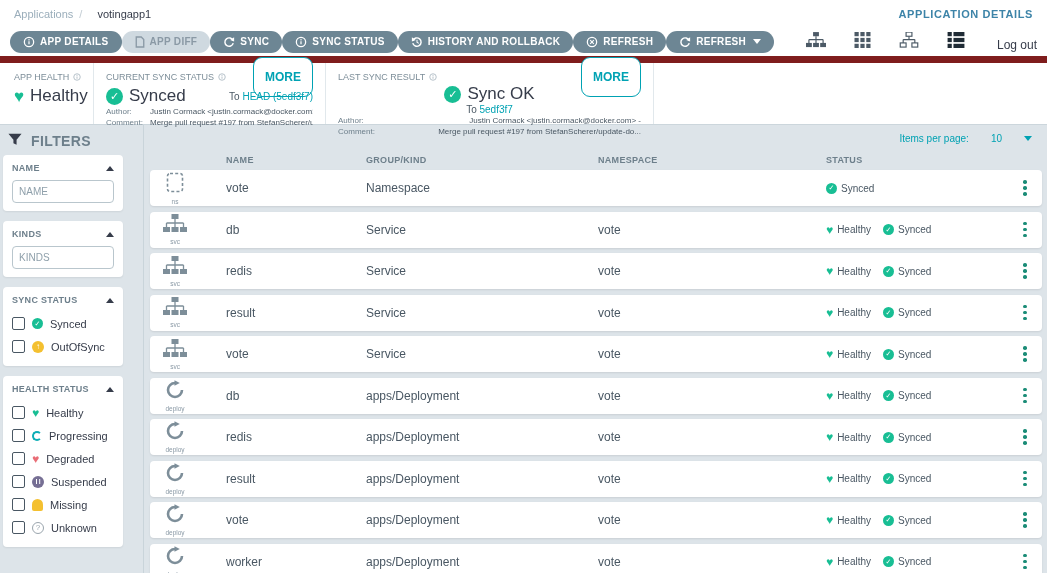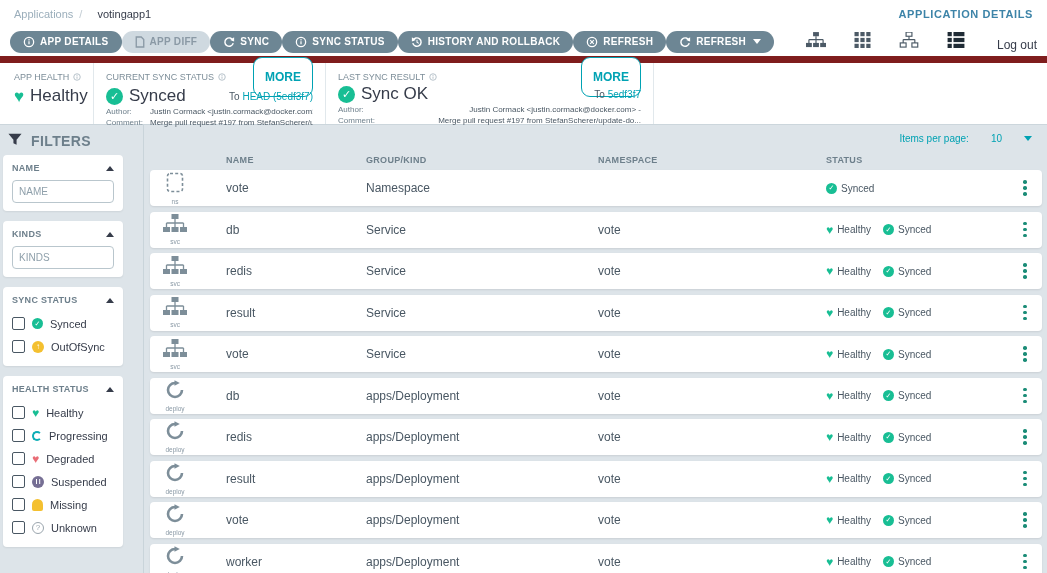--- a/index.html
+++ b/index.html
@@ -275,21 +275,21 @@
       <span class="st-label">
         <span>LAST SYNC RESULT</span>
         <svg width="8" height="8" viewBox="0 0 16 16">
             <circle cx="8" cy="8" r="6.5" fill="none" stroke="#b7c2ca" stroke-width="2"></circle>
             <rect x="7" y="7" width="2" height="4.5" fill="#b7c2ca"></rect>
             <rect x="7" y="3.8" width="2" height="2" fill="#b7c2ca"></rect>
           </svg>
       </span>
       <button class="more-pill">MORE</button>
     </div>
-    <div class="st-value-row" style="margin-top:0;">
+    <div class="st-value-row" style="margin-top:0;flex-direction:column;">
       <span class="st-value">
         <span class="check-circle big"></span>
         <span>Sync OK</span>
       </span>
       <span class="to-line">
         <span>To</span>
         <a>5edf3f7</a>
       </span>
     </div>
     <div class="meta">

